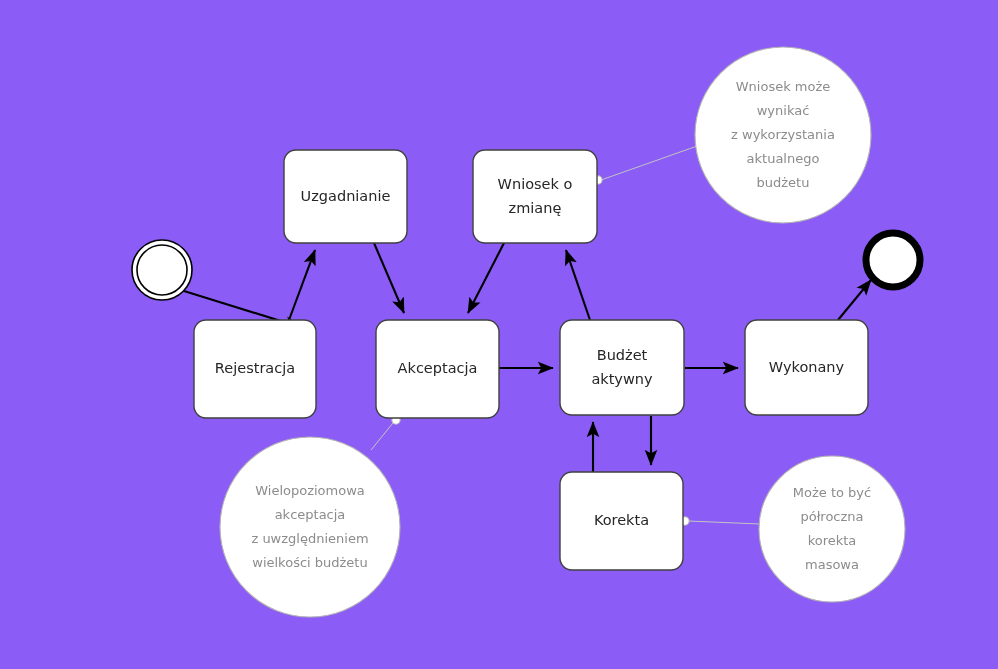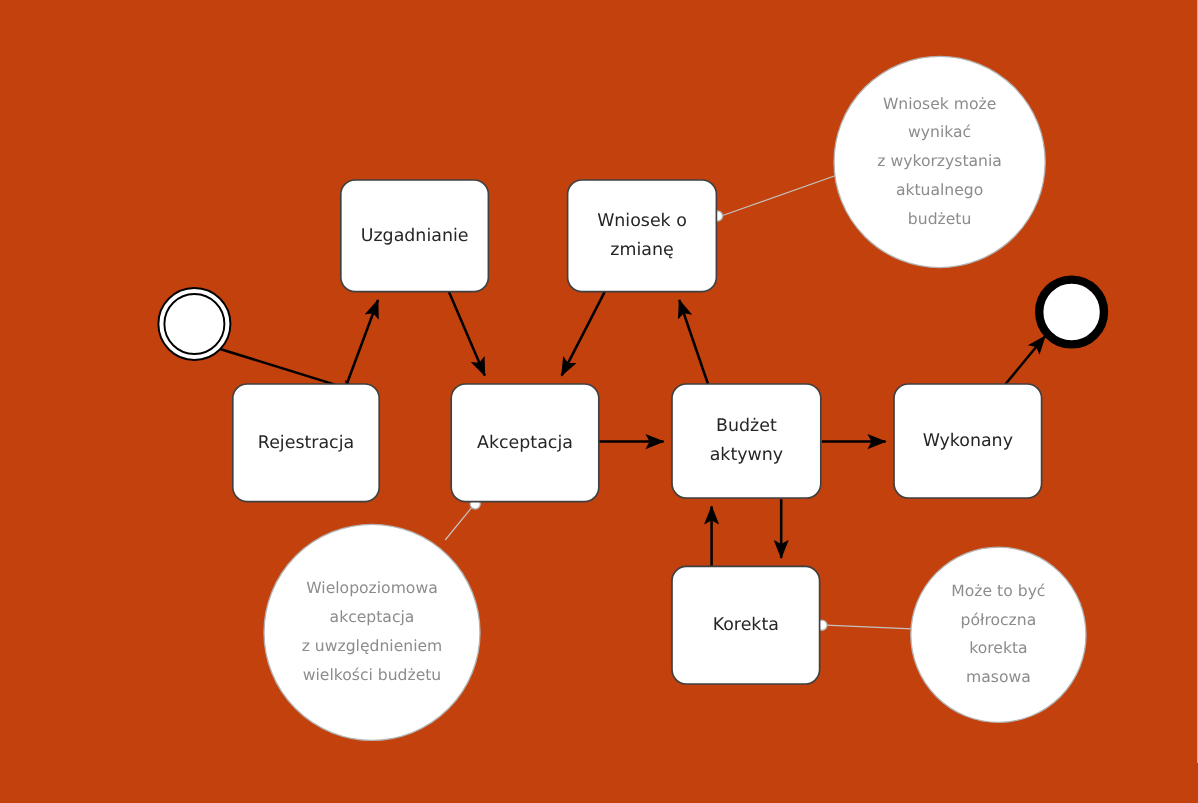--- a/index.html
+++ b/index.html
@@ -8,21 +8,21 @@
     padding: 0;
     background: #ffffff;
   }
   body {
     font-family: "DejaVu Sans", sans-serif;
   }
   #canvas {
     position: relative;
     width: 998px;
     height: 669px;
-    background: #c2410c;
+    background: #8b5cf6;
     overflow: hidden;
   }
   #canvas svg {
     position: absolute;
     top: 0;
     left: 0;
     width: 998px;
     height: 669px;
   }
   .node-label {

